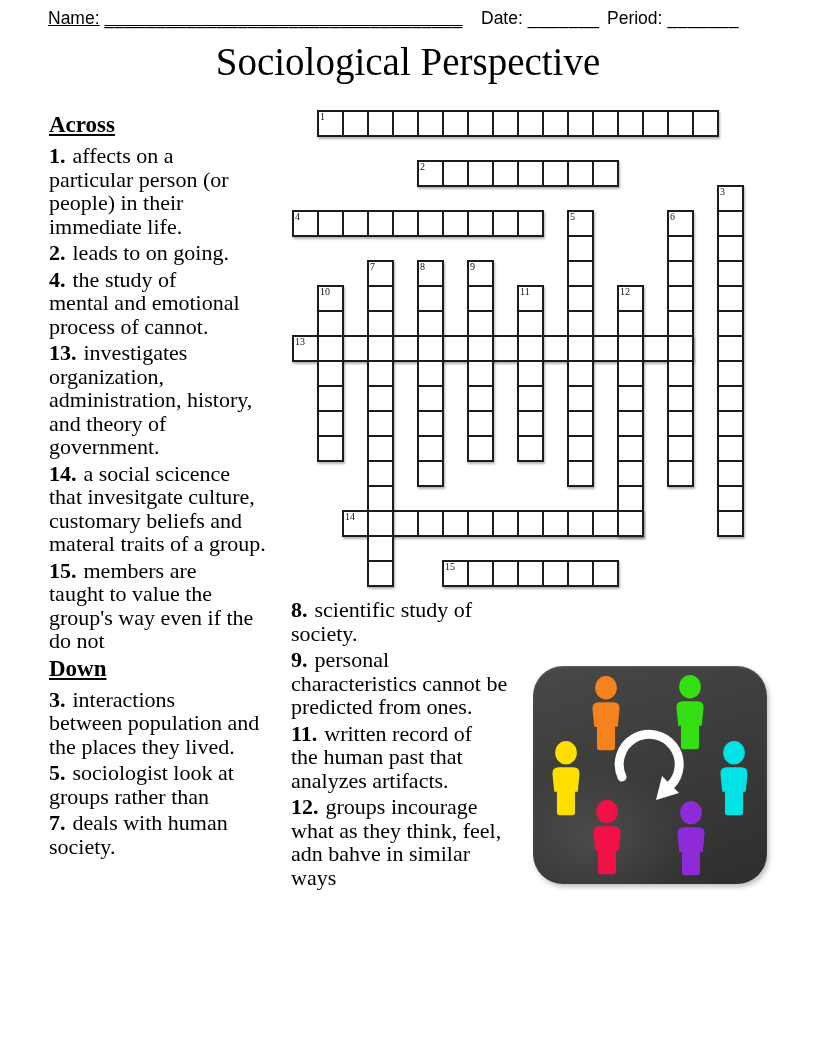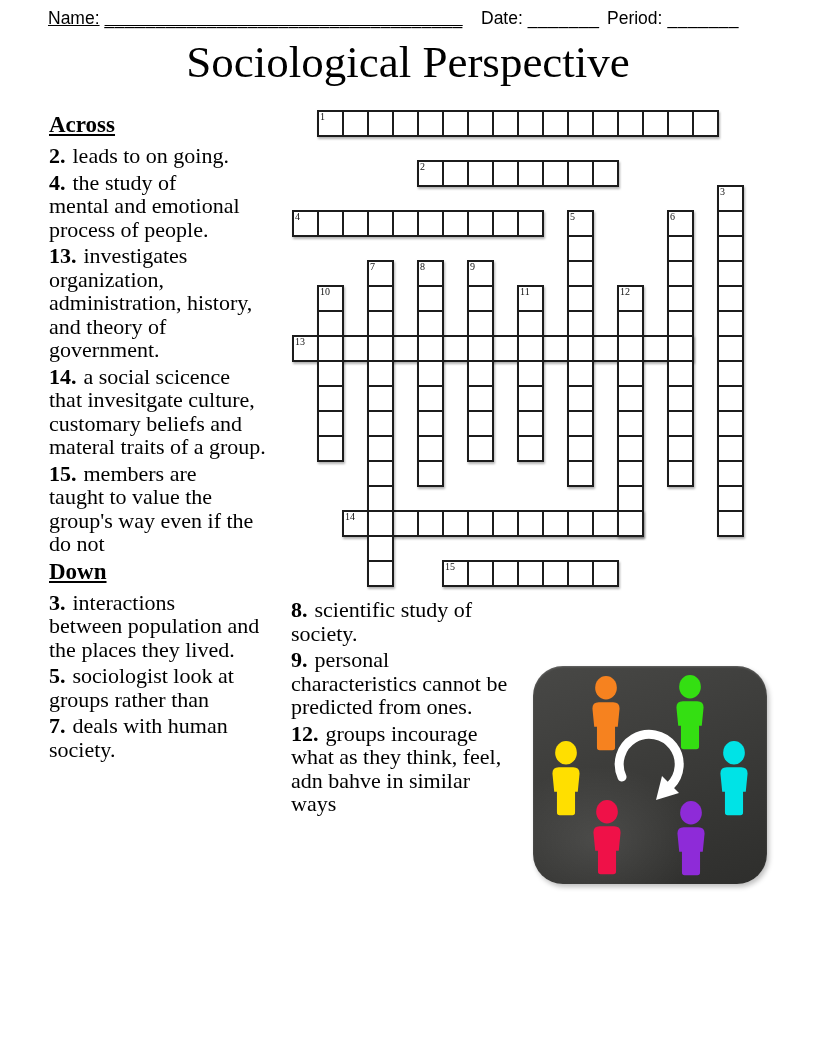--- a/index.html
+++ b/index.html
@@ -13,21 +13,21 @@
   
   .hdr{position:absolute;top:8px;font-family:"Liberation Sans", sans-serif;font-size:17.5px;white-space:nowrap;}
   .hdr .hline{margin-left:5px;letter-spacing:0.5px;}
   #hdr-name{left:48px;text-decoration:underline;}
   #hdr-date{left:481px;}
   #hdr-period{left:607px;}
 
   
   .title{
     position:absolute;top:38px;left:0;width:816px;text-align:center;
-    font-size:45px;line-height:48px;font-family:"Liberation Serif", serif;
+    font-size:39px;line-height:48px;font-family:"Liberation Serif", serif;
   }
 
   
   .col-left{position:absolute;left:49px;top:112px;width:250px;}
   .col-mid{position:absolute;left:291px;top:598px;width:248px;}
   .clues-heading{
     font-size:23px;line-height:26px;font-weight:bold;text-decoration:underline;
     margin:0 0 6px 0;
   }
   .clue{margin:0 0 3px 0;font-size:22px;line-height:23.5px;}
@@ -293,24 +293,28 @@
         <div class="xw-cell" style="left: 0px; top: 150px;"></div>
         <div class="xw-cell" style="left: 0px; top: 175px;"></div>
         <div class="xw-cell" style="left: 0px; top: 200px;"></div>
         <div class="xw-cell" style="left: 0px; top: 225px;"></div>
       </div>
     </div>
 
   <div class="col-left">
     <div class="clues-heading">Across</div>
     <div id="across-list">
+        <div class="clue"><b class="clue-num">1.</b><span class="clue-text">affects on a
+particular person (or
+people) in their
+immediate life.</span></div>
         <div class="clue"><b class="clue-num">2.</b><span class="clue-text">leads to on going.</span></div>
         <div class="clue"><b class="clue-num">4.</b><span class="clue-text">the study of
 mental and emotional
-process of people.</span></div>
+process of cannot.</span></div>
         <div class="clue"><b class="clue-num">13.</b><span class="clue-text">investigates
 organization,
 administration, history,
 and theory of
 government.</span></div>
         <div class="clue"><b class="clue-num">14.</b><span class="clue-text">a social scicence
 that invesitgate culture,
 customary beliefs and
 materal traits of a group.</span></div>
         <div class="clue"><b class="clue-num">15.</b><span class="clue-text">members are
@@ -330,20 +334,23 @@
       </div>
   </div>
 
   <div class="col-mid">
     <div id="down-list-right">
         <div class="clue"><b class="clue-num">8.</b><span class="clue-text">scientific study of
 society.</span></div>
         <div class="clue"><b class="clue-num">9.</b><span class="clue-text">personal
 characteristics cannot be
 predicted from ones.</span></div>
+        <div class="clue"><b class="clue-num">11.</b><span class="clue-text">written record of
+the human past that
+analyzes artifacts.</span></div>
         <div class="clue"><b class="clue-num">12.</b><span class="clue-text">groups incourage
 what as they think, feel,
 adn bahve in similar
 ways</span></div>
       </div>
   </div>
 
   <div class="figure" id="figure-box">
     <svg class="rotate-arrow" width="100" height="100" viewBox="-50 -50 100 100">
       <path d="M -28 12 A 30 30 0 1 1 20 21" fill="none" stroke-width="9" stroke-linecap="round" stroke="#ffffff"></path>

